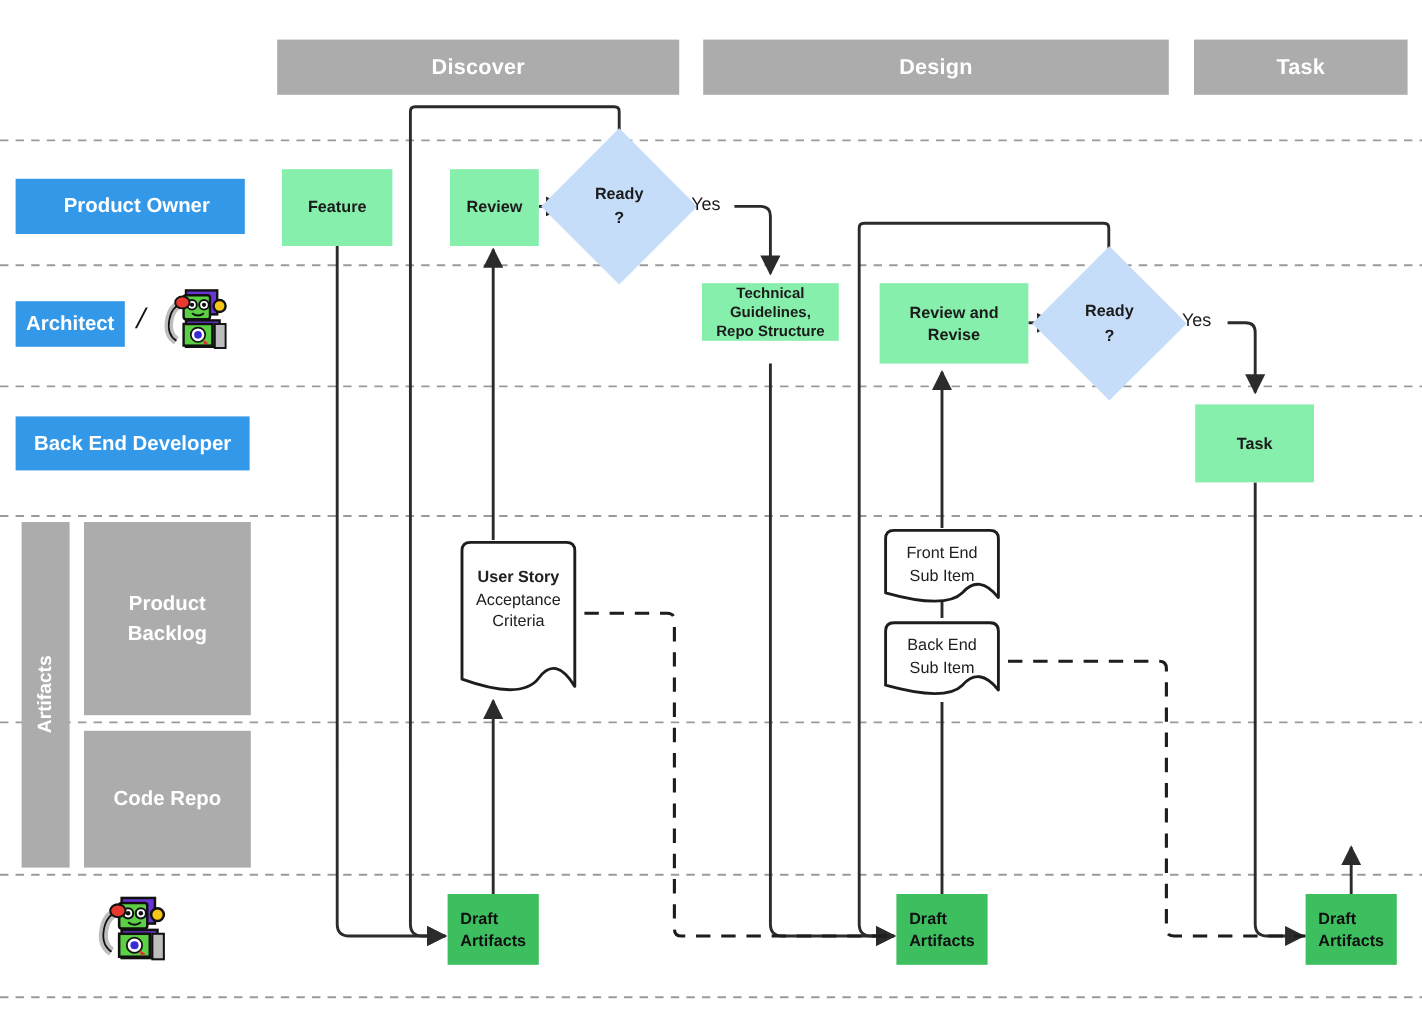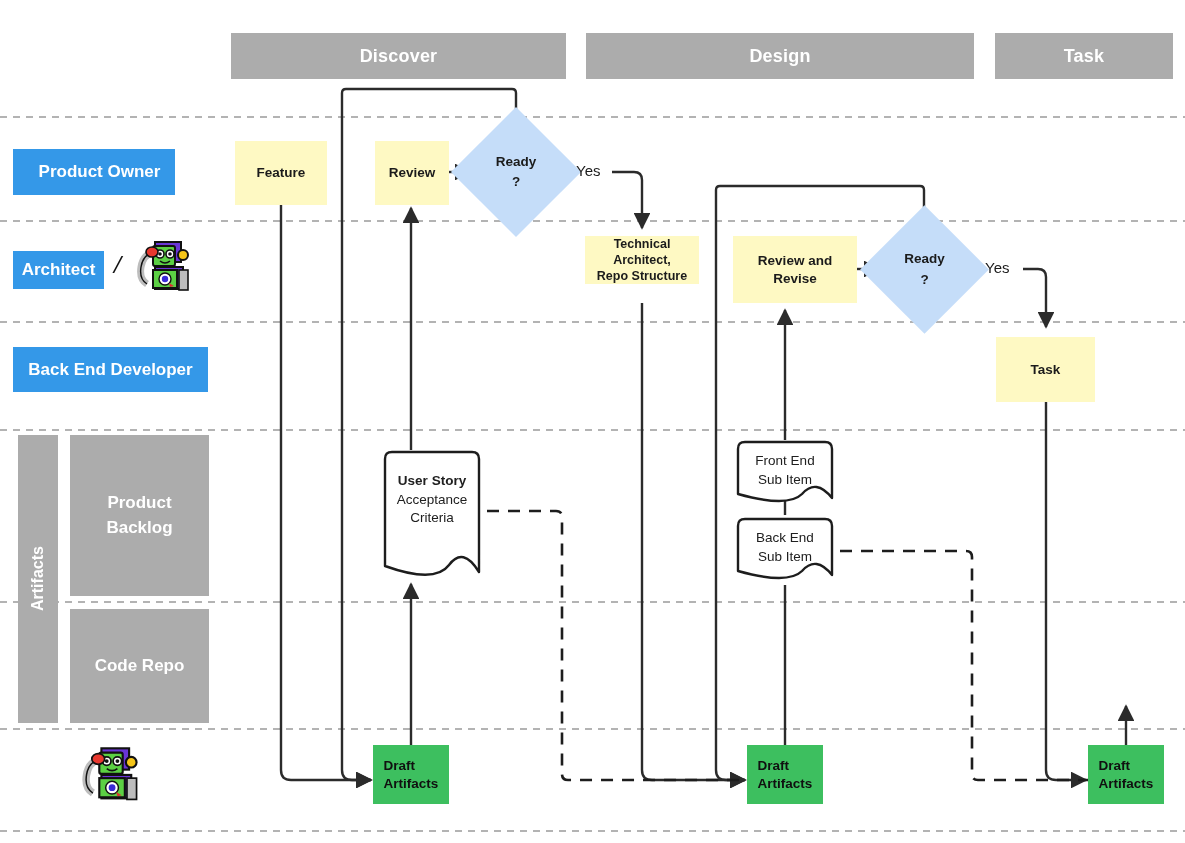--- a/index.html
+++ b/index.html
@@ -28,21 +28,21 @@
     display:flex;align-items:center;justify-content:center;
     text-align:center;font-weight:bold;font-size:17px;line-height:1.45;
   }
   .artifact.vert{
     writing-mode:vertical-rl;transform:rotate(180deg);
     font-size:16px;
   }
 
   
   .proc{
-    background:#fef9c3;color:#1b1b1b;
+    background:#86efac;color:#1b1b1b;
     display:flex;align-items:center;justify-content:center;
     text-align:center;font-weight:bold;font-size:13.5px;line-height:1.3;
   }
   .proc.sm{font-size:12.5px;}
 
   .green{
     background:#3DBF5F;color:#101010;
     display:flex;align-items:center;justify-content:center;
     text-align:left;font-weight:bold;font-size:13.5px;line-height:1.32;
   }
@@ -147,21 +147,21 @@
     <g stroke="#1d1d1d" stroke-width="2.6" fill="none" stroke-dasharray="12,9" stroke-linejoin="round">
       <path d="M 466 511 L 556 511 Q 562 511 562 517 L 562 774 Q 562 780 568 780 L 747 780"></path>
       <path d="M 840 551 L 966 551 Q 972 551 972 557 L 972 774 Q 972 780 978 780 L 1088 780"></path>
     </g>
   </svg>
 
   <div class="abs phase node" style="left:586px;top:33px;width:388px;height:46px;">Design</div>
   <div class="abs phase node" style="left:231px;top:33px;width:335px;height:46px;">Discover</div>
   <div class="abs phase node" style="left:995px;top:33px;width:178px;height:46px;">Task</div>
 
-  <div class="abs role node" style="left:13px;top:149px;width:162px;height:46px;padding-left:11px;">Product Owner</div>
+  <div class="abs role node" style="left:13px;top:149px;width:191px;height:46px;padding-left:11px;">Product Owner</div>
 
   <div class="abs role node" style="left:13px;top:251px;width:91px;height:38px;">Architect</div>
   <div class="slash node" style="left:114px;top:250px;">/</div>
 
   <div class="abs role node" style="left:13px;top:347px;width:195px;height:45px;">Back End Developer</div>
 
   <svg class="abs robot" style="left:133px;top:240px;" width="62" height="56" viewBox="0 0 62 56">
     <rect x="22" y="2" width="26" height="20" fill="#6A35D6" stroke="#111" stroke-width="2"></rect>
     <rect x="20" y="6" width="22" height="20" rx="2" fill="#5CD044" stroke="#111" stroke-width="2"></rect>
     <circle cx="27" cy="14" r="4" fill="#fff" stroke="#111" stroke-width="1.6"></circle>
@@ -222,21 +222,21 @@
       <span>Ready</span><br>
       <span>?</span>
     </div>
   </div>
 
   <div class="edgelabel node" style="left:576px;top:162px;">Yes</div>
 
   <div class="abs proc sm node" style="left:585px;top:236px;width:114px;height:48px;">
     <span>
       <span>Technical</span><br>
-      <span>Architect,</span><br>
+      <span>Guidelines,</span><br>
       <span>Repo Structure</span>
     </span>
   </div>
 
   <div class="abs proc node" style="left:733px;top:236px;width:124px;height:67px;">
     <span>
       <span>Review and</span><br>
       <span>Revise</span>
     </span>
   </div>

